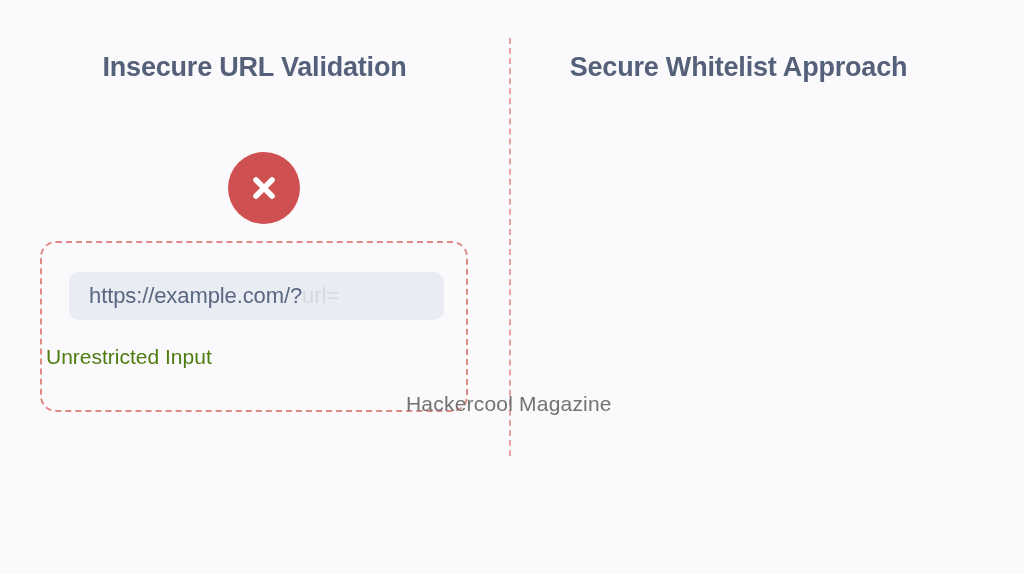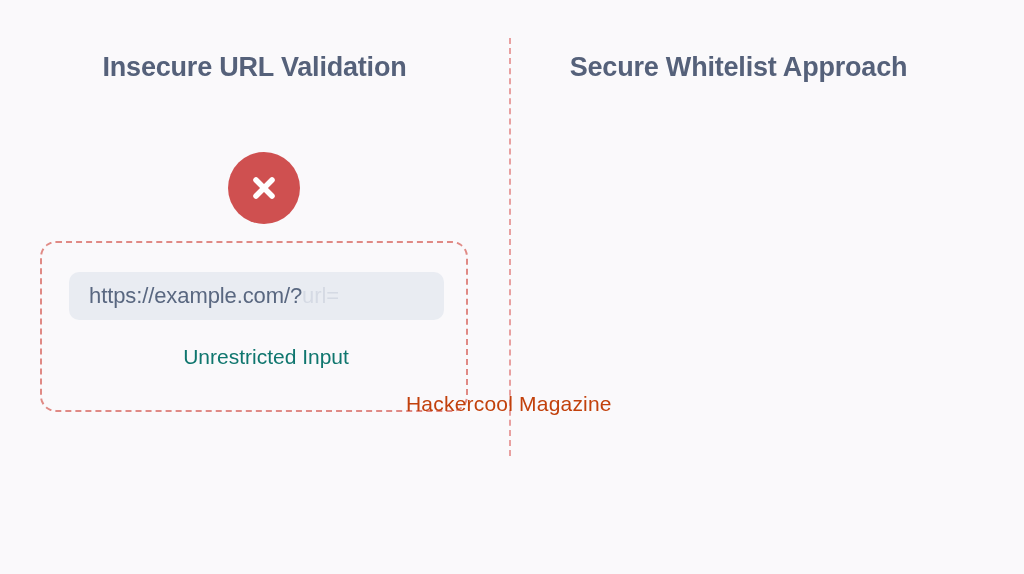--- a/index.html
+++ b/index.html
@@ -31,21 +31,21 @@
     height: 418px;
     border-left: 2px dashed #e8a0a0;
   }
 
   
   .watermark {
     position: absolute;
     left: 406px;
     top: 392px;
     font-size: 21px;
-    color: #c2410c;
+    color: #737373;
     letter-spacing: 0.2px;
     white-space: nowrap;
     z-index: 5;
     pointer-events: none;
     font-family: "Liberation Sans", sans-serif;
   }
 
   
   .panel {
     position: absolute;
@@ -123,25 +123,25 @@
     letter-spacing: -0.1px;
   }
   .url-text .faded {
     color: #d5dae4;
   }
 
   
   .caption {
     position: absolute;
     top: 102px;
-    left: 12px;
+    left: 4px;
     width: 100%;
-    text-align: center;
+    text-align: left;
     font-size: 21px;
-    color: #0f766e;
+    color: #4d7c0f;
   }
 </style>
 </head>
 <body>
 
 <div id="stage">
 
   <div class="panel left">
 
     <div class="panel-title">Insecure URL Validation</div>

